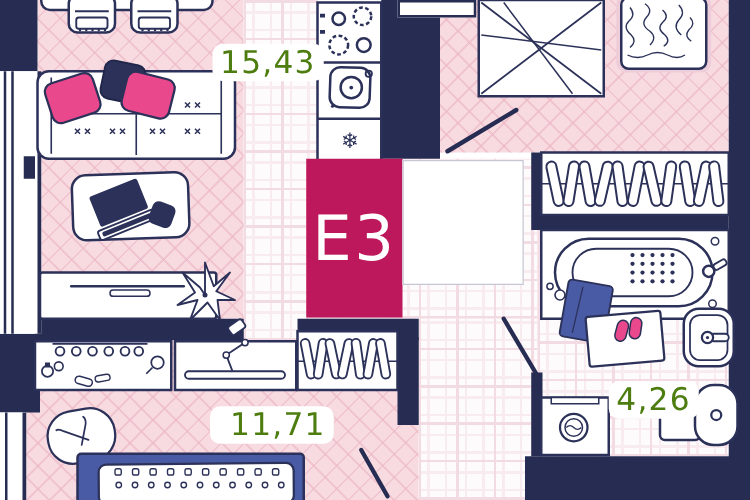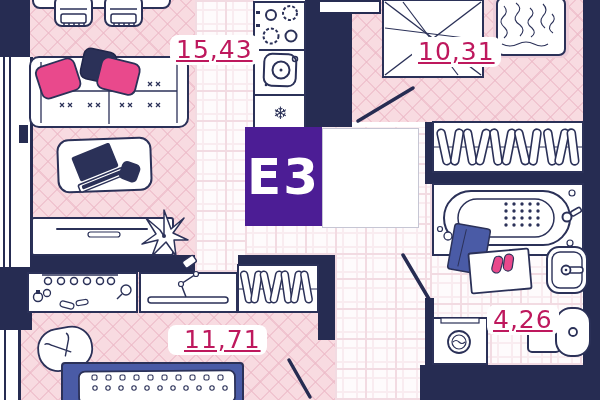--- a/index.html
+++ b/index.html
@@ -13,24 +13,24 @@
       repeating-linear-gradient(-45deg, rgba(236,185,199,.65) 0 1.5px, transparent 1.5px 13px);}
   .floor-tile{position:absolute;background-color:#fefbfc;
     background-image:
       repeating-linear-gradient(0deg, #f2dbe2 0 2px, transparent 2px 30px),
       repeating-linear-gradient(90deg, #f2dbe2 0 2px, transparent 2px 30px),
       repeating-linear-gradient(0deg, transparent 0 7px, #f9ecf0 7px 9px, transparent 9px 21px, #f9ecf0 21px 23px, transparent 23px 30px),
       repeating-linear-gradient(90deg, transparent 0 7px, #f9ecf0 7px 9px, transparent 9px 21px, #f9ecf0 21px 23px, transparent 23px 30px);}
   .window{position:absolute;background:#fff;border-right:3px solid #262c52;}
   .winline{position:absolute;top:0;bottom:0;width:2px;background:#262c52;}
   .chip{position:absolute;background:#fff;border-radius:8px;padding:1px 6px;
-        color:#be185d;font-size:25px;letter-spacing:1px;line-height:1.1;text-decoration:underline;}
-  #badge{position:absolute;left:245px;top:127px;width:77px;height:99px;background:#4c1d95;
+        color:#4d7c0f;font-size:25px;letter-spacing:1px;line-height:1.1;}
+  #badge{position:absolute;left:245px;top:127px;width:77px;height:127px;background:#be185d;
          display:flex;align-items:center;justify-content:center;color:#fff;
-         font-size:50px;font-weight:bold;letter-spacing:2px;}
+         font-size:50px;font-weight:normal;letter-spacing:2px;}
   #infobox{position:absolute;left:322px;top:128px;width:95px;height:98px;background:#fff;
            border:1px solid #c6c6d4;}
   #snowflake{position:absolute;left:262px;top:103px;width:36px;text-align:center;
              font-size:17px;color:#2b3158;}
 </style>
 </head>
 <body>
 
 <div id="plan">
 
@@ -397,17 +397,16 @@
       <line x1="289" y1="360" x2="310" y2="397"></line>
     </g>
   </svg>
 
   <div id="snowflake">❄</div>
 
   <div id="badge">E3</div>
   <div id="infobox"></div>
 
   <div class="chip" style="left:170px;top:35px;">15,43</div>
-  <div class="chip" style="left:412px;top:37px;">10,31</div>
   <div class="chip" style="left:168px;top:325px;padding-left:16px;">11,71</div>
   <div class="chip" style="left:487px;top:305px;text-align:center;">4,26</div>
 
 </div>
 
 </body></html>

